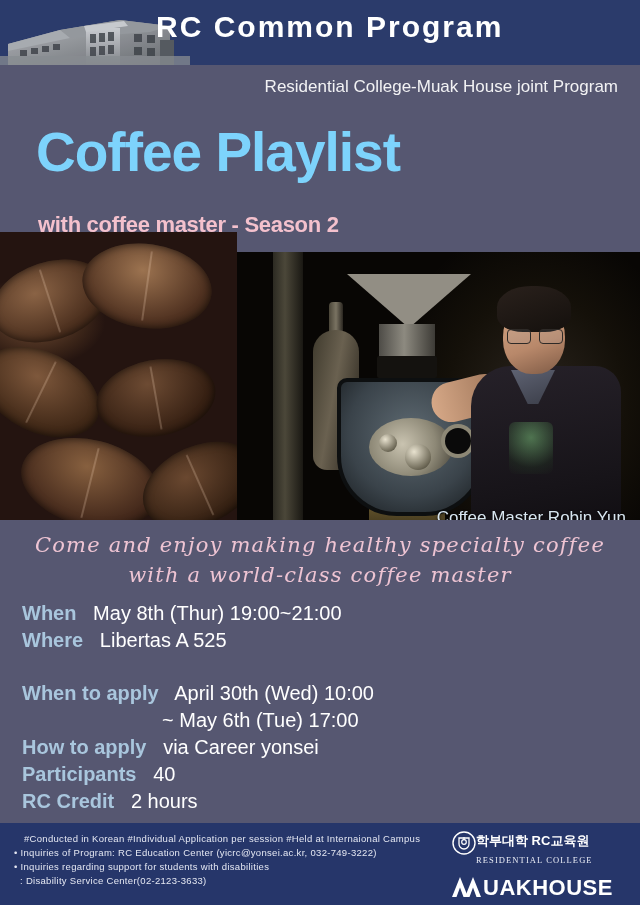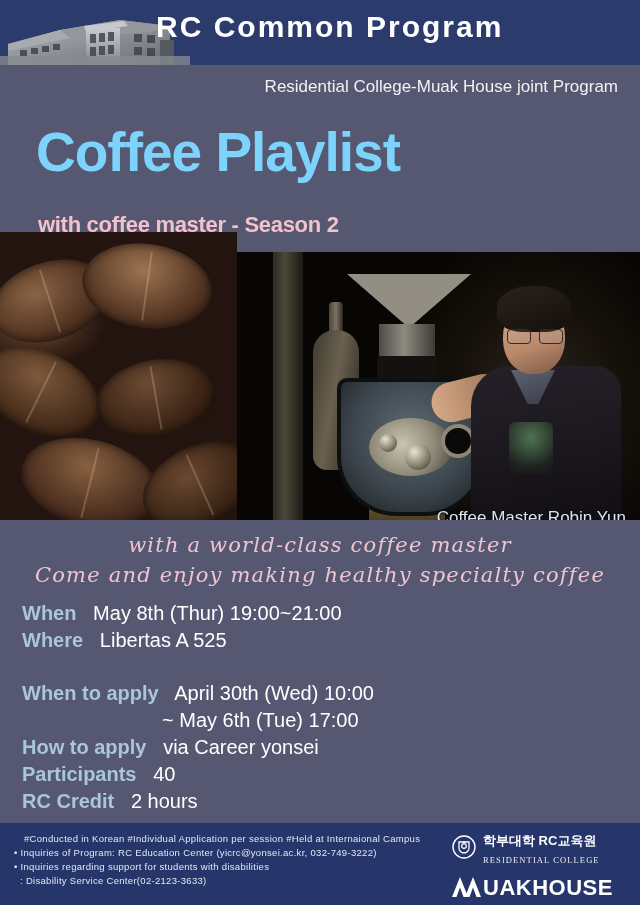--- a/index.html
+++ b/index.html
@@ -226,21 +226,21 @@
   }
   .footer-text{
     position:absolute;left:14px;top:9px;
     color:#e4e7f2;font-size:9.5px;line-height:14px;
     letter-spacing:.3px;
   }
   .footer-text .hash{padding-left:10px;}
   .footer-logos{
     position:absolute;right:18px;top:8px;width:170px;
   }
-  .logo-rc{display:flex;align-items:center;gap:7px;}
+  .logo-rc{display:flex;}
   .logo-rc .shield{flex:0 0 auto;}
   .logo-rc .txt1{
     color:#ffffff;font-size:13px;font-weight:bold;line-height:14px;white-space:nowrap;
   }
   .logo-rc .txt2{
     color:#e9ecf5;font-size:8.5px;line-height:11px;letter-spacing:1.1px;
     font-family:"Liberation Serif", serif;white-space:nowrap;
   }
   .logo-muak{
     display:flex;align-items:center;gap:1px;margin-top:8px;
@@ -338,22 +338,22 @@
         <div class="master-glasses">
           <span style="left:0;"></span>
             <span style="right:0;"></span>
         </div>
       </div>
       <div class="photo-caption">Coffee Master Robin Yun</div>
     </div>
   </div>
 
   <div class="tagline">
+    <div>Come and enjoy making healthy specialty coffee</div>
     <div>with a world-class coffee master</div>
-    <div>Come and enjoy making healthy specialty coffee</div>
   </div>
 
   <div class="info">
     <div class="row">
       <span class="lbl">When&nbsp;&nbsp;</span>
       <span class="val">May 8th (Thur) 19:00~21:00</span>
     </div>
     <div class="row">
       <span class="lbl">Where&nbsp;&nbsp;</span>
       <span class="val">Libertas A 525</span>

